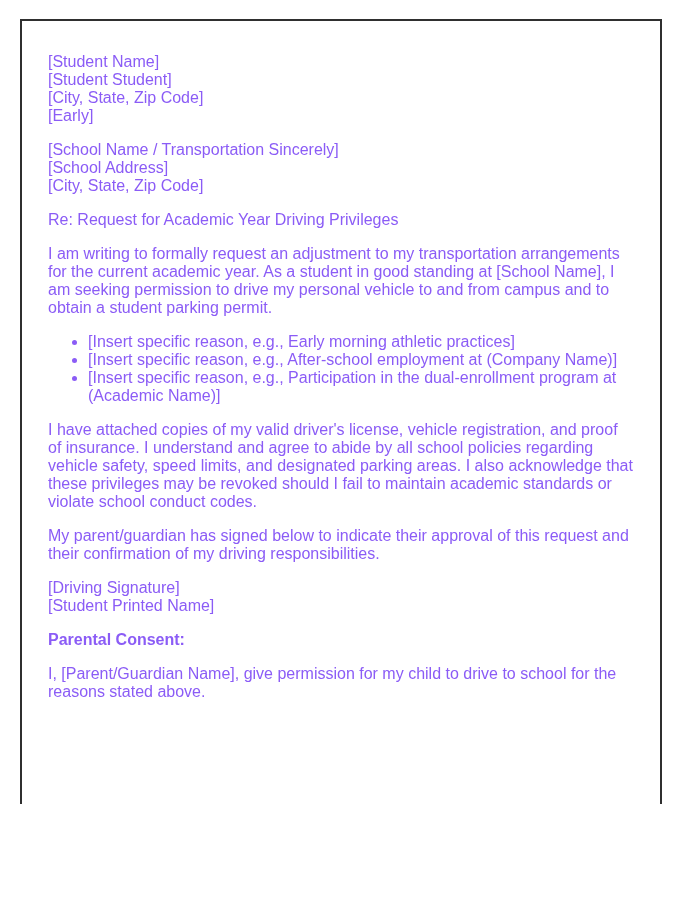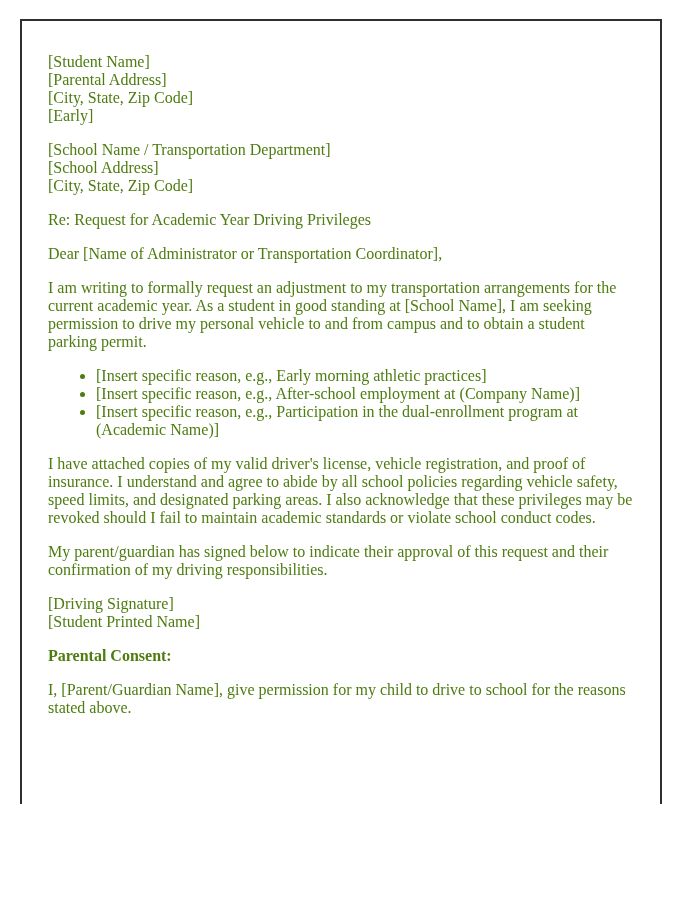--- a/index.html
+++ b/index.html
@@ -6,43 +6,43 @@
     margin: 0;
     padding: 0;
     background: #ffffff;
   }
   .page {
     position: relative;
     width: 700px;
     height: 900px;
     background: #ffffff;
     overflow: hidden;
-    font-family: Liberation Serif, serif;
+    font-family: Liberation Sans, sans-serif;
     font-size: 16px;
-    color: #4d7c0f;
+    color: #8b5cf6;
   }
   .letter {
     position: absolute;
     left: 20px;
     top: 19px;
     width: 642px;
     height: 785px;
     box-sizing: border-box;
     border: 2px solid #2f2f2f;
     border-bottom: none;
     padding: 16px 27px 0 26px;
     overflow: hidden;
     line-height: 18px;
     background: #ffffff;
   }
   .letter p {
     margin: 16px 0;
   }
   .letter ul {
-    margin: 16px 8px;
+    margin: 16px 0;
     padding-left: 40px;
     list-style-type: disc;
   }
   .letter li {
     margin: 0;
     padding: 0;
   }
   .addr-line {
     line-height: 18px;
   }
@@ -51,34 +51,33 @@
   }
 </style>
 </head>
 <body>
 
 <div class="page">
   <div class="letter">
 
     <p>
       <span class="addr-line" style="display:block">[Student Name]</span>
-      <span class="addr-line" style="display:block">[Parental Address]</span>
+      <span class="addr-line" style="display:block">[Student Student]</span>
       <span class="addr-line" style="display:block">[City, State, Zip Code]</span>
       <span class="addr-line" style="display:block">[Early]</span>
     </p>
 
     <p>
-      <span class="addr-line" style="display:block">[School Name / Transportation Department]</span>
+      <span class="addr-line" style="display:block">[School Name / Transportation Sincerely]</span>
       <span class="addr-line" style="display:block">[School Address]</span>
       <span class="addr-line" style="display:block">[City, State, Zip Code]</span>
     </p>
 
     <p>Re: Request for Academic Year Driving Privileges</p>
 
-    <p>Dear [Name of Administrator or Transportation Coordinator],</p>
 
     <p>I am writing to formally request an adjustment to my transportation arrangements for the current academic year. As a student in good standing at [School Name], I am seeking permission to drive my personal vehicle to and from campus and to obtain a student parking permit.</p>
 
 
     <ul>
       <li>[Insert specific reason, e.g., Early morning athletic practices]</li>
       <li>[Insert specific reason, e.g., After-school employment at (Company Name)]</li>
       <li>[Insert specific reason, e.g., Participation in the dual-enrollment program at (Academic Name)]</li>
     </ul>
 

